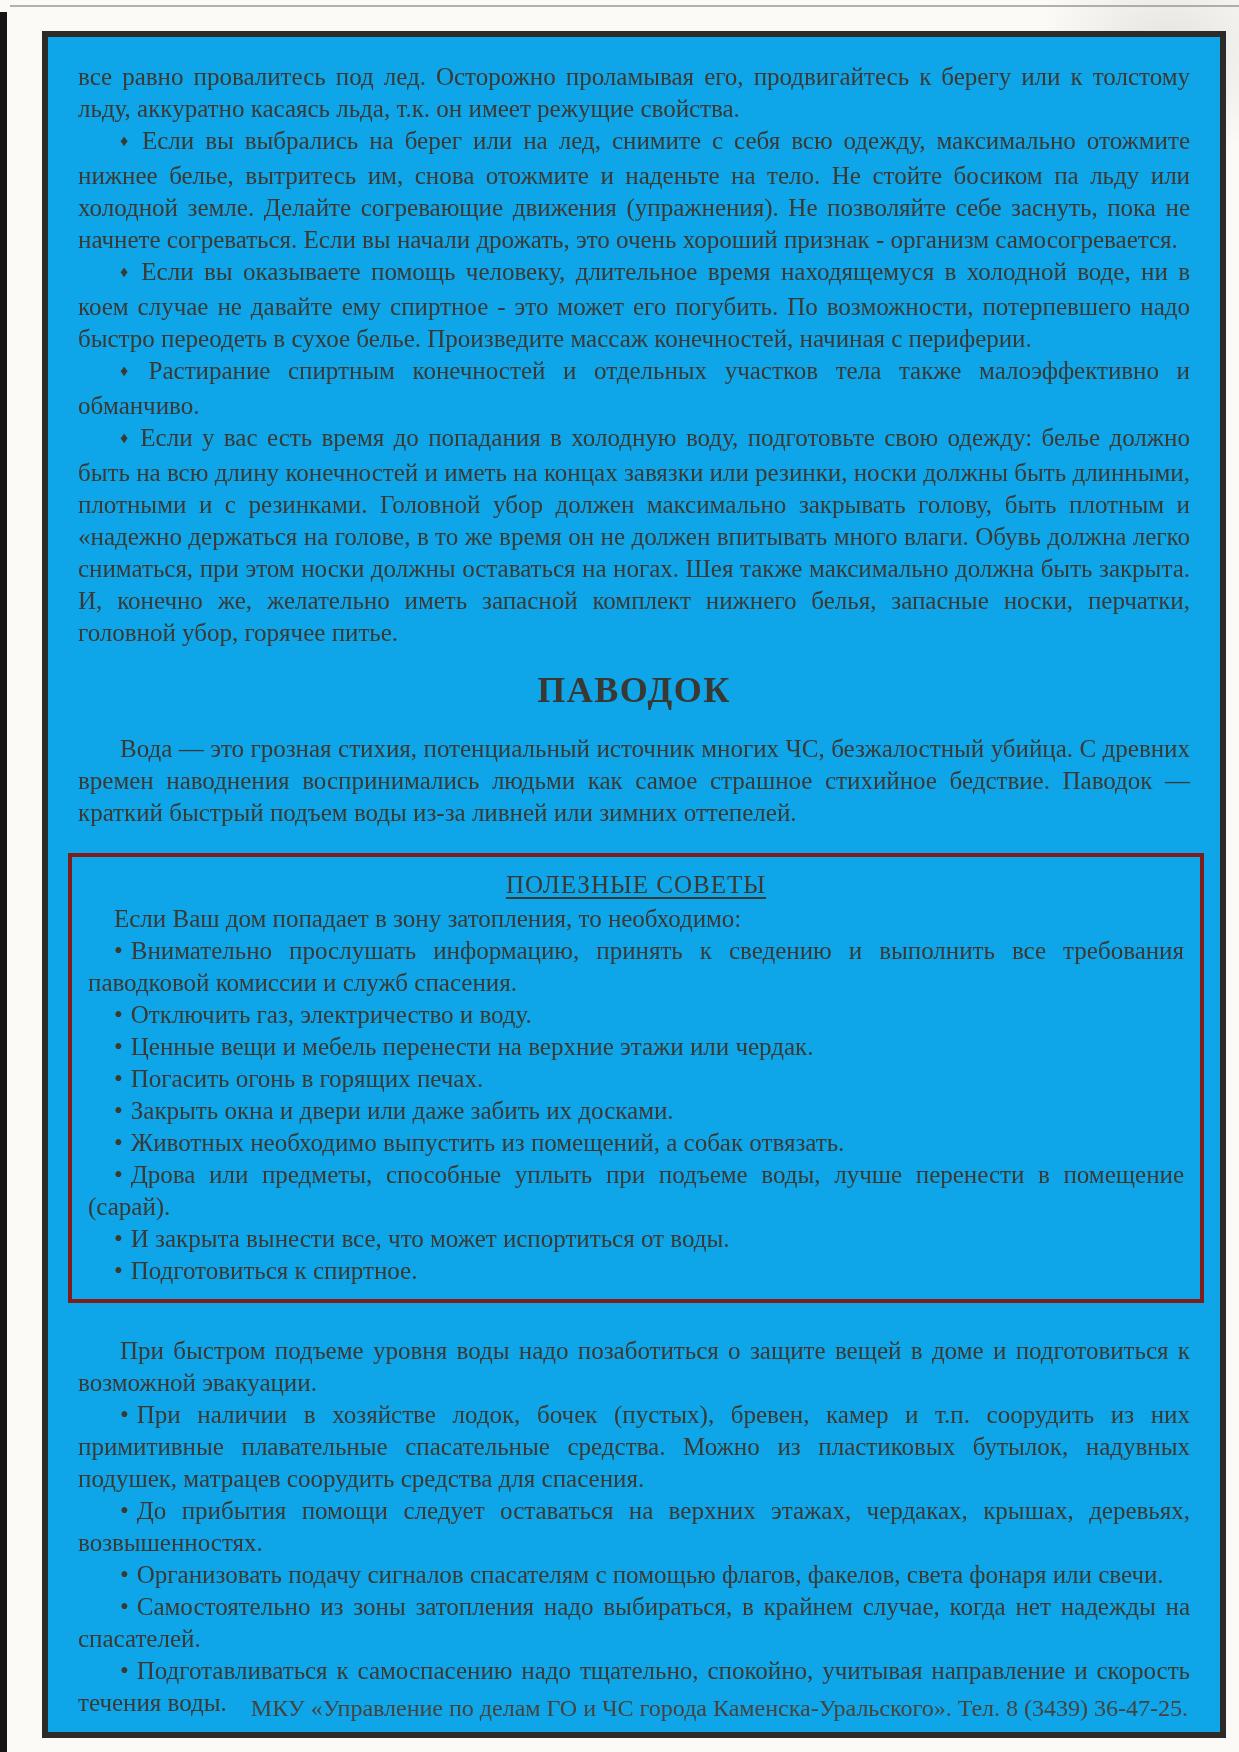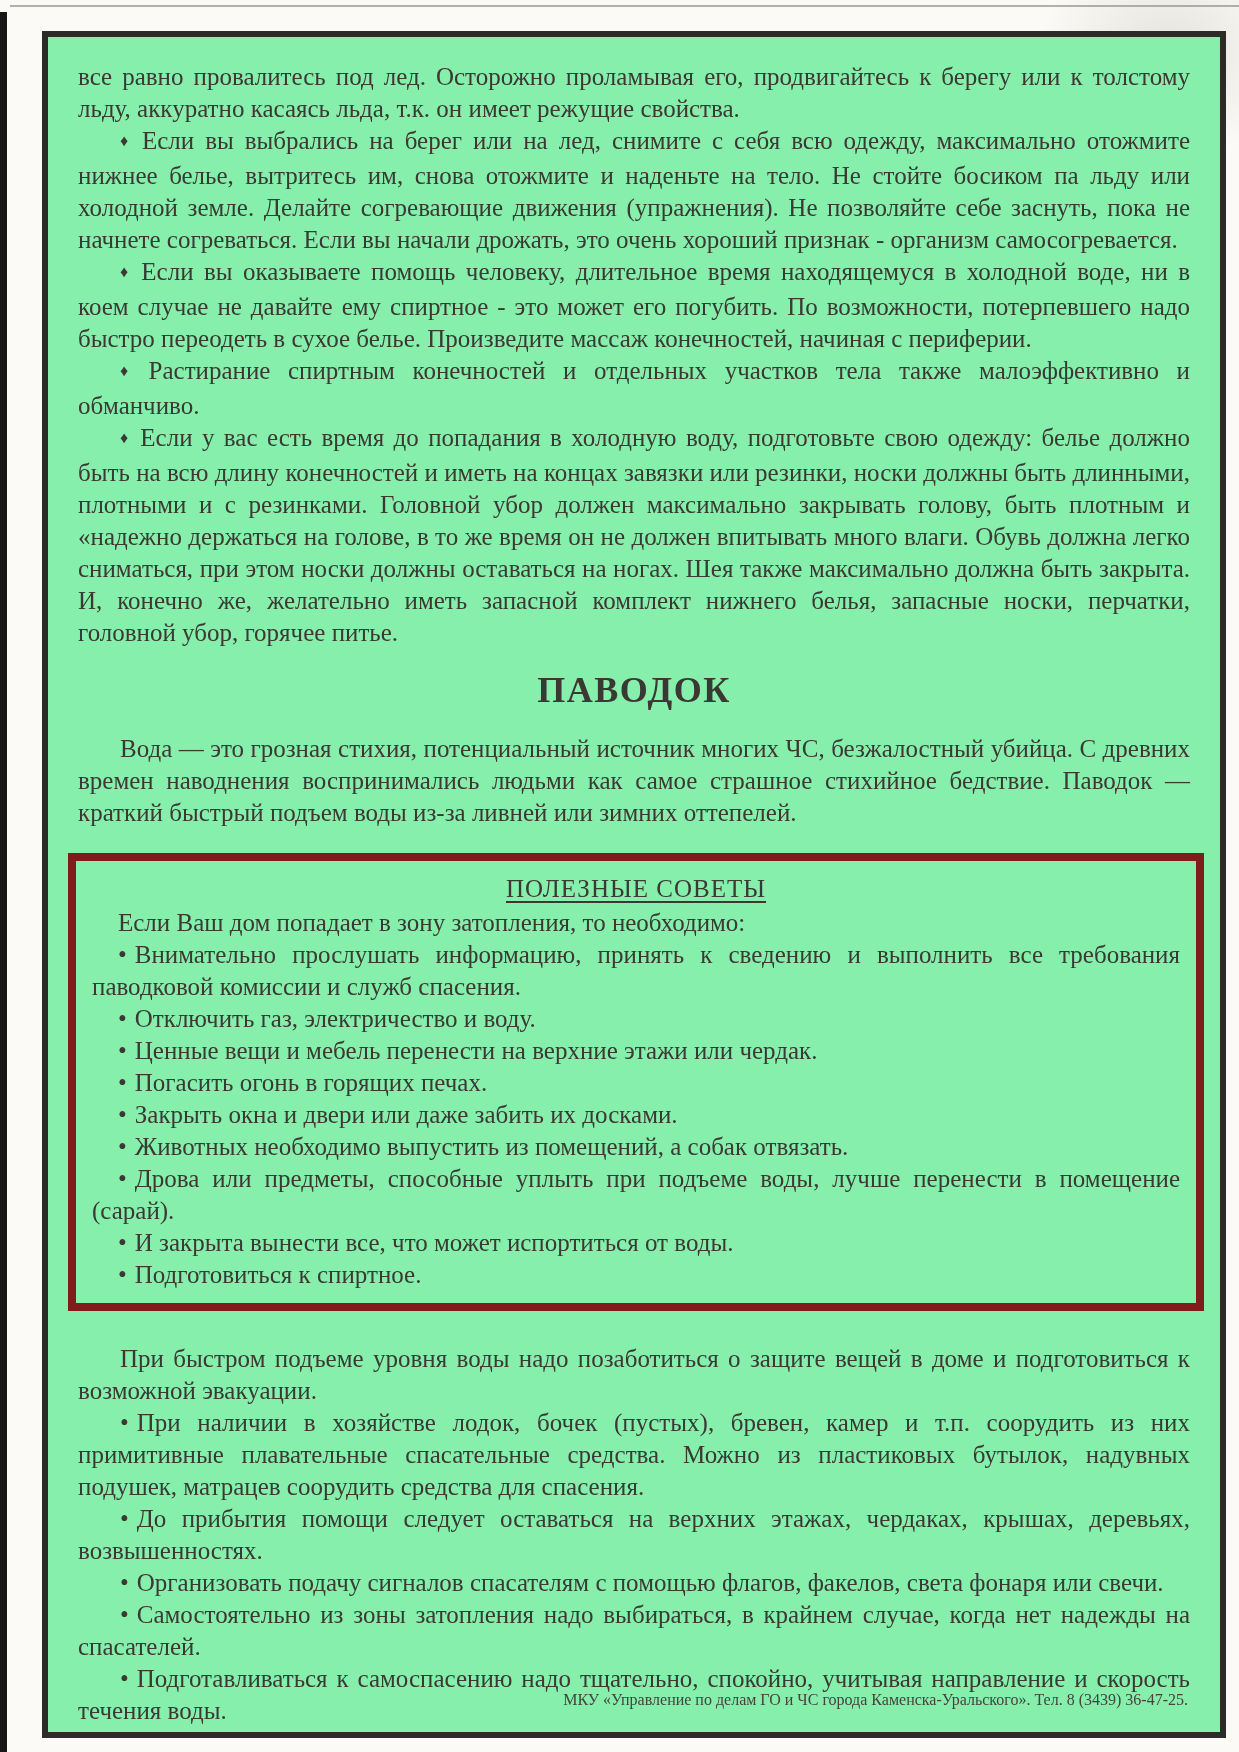--- a/index.html
+++ b/index.html
@@ -27,50 +27,50 @@
     background:radial-gradient(closest-side,rgba(150,147,140,0.22),rgba(150,147,140,0));
   }
   .smudge{
     position:absolute;background:#8a877f;opacity:.055;filter:blur(3px);
     border-radius:6px;pointer-events:none;
   }
   
   .frame{
     position:absolute;left:42px;top:31px;width:1184px;height:1707px;
     border:6px solid #2c2b28;box-sizing:border-box;
-    background:#86efac;
+    background:#0ea5e9;
   }
   .content{
     position:absolute;left:30px;top:24px;width:1112px;
     color:#3b3933;
     font-size:25px;line-height:32px;
   }
   .para{margin:0;text-align:justify;text-indent:42px;}
   .para.noindent{text-indent:0;}
   .dm{font-size:16px;padding-right:9px;position:relative;top:-3px;color:#3b3933;}
   .rd{padding-right:8px;}
   h1.flood-title{
     font-size:36px;line-height:34px;font-weight:bold;text-align:center;
     letter-spacing:1.5px;margin:24px 0 26px;color:#3a3832;text-indent:0;
   }
   .tips-box{
-    border:8px solid #7f1d1d;
+    border:4px solid #7f1d1d;
     margin:24px -14px 0 -10px;
     padding:12px 16px 12px 16px;
     box-sizing:border-box;
   }
   .tips-title{
     text-align:center;text-decoration:underline;text-underline-offset:4px;
     font-size:25px;line-height:32px;letter-spacing:1px;margin:0 0 2px 0;
   }
   .bpara{margin:0;text-align:justify;text-indent:26px;}
   .after{margin-top:32px;}
   .footer{
-    position:absolute;right:32px;bottom:20px;
-    font-size:16px;line-height:24px;color:#45433e;
+    position:absolute;right:32px;bottom:12px;
+    font-size:24px;line-height:24px;color:#45433e;
   }
 </style>
 </head>
 <body>
 
 <div class="scan">
   <div class="edge-left"></div>
   <div class="top-line"></div>
   <div class="curl"></div>
   <div class="smudge" style="left:700px;top:618px;width:420px;height:22px;"></div>

